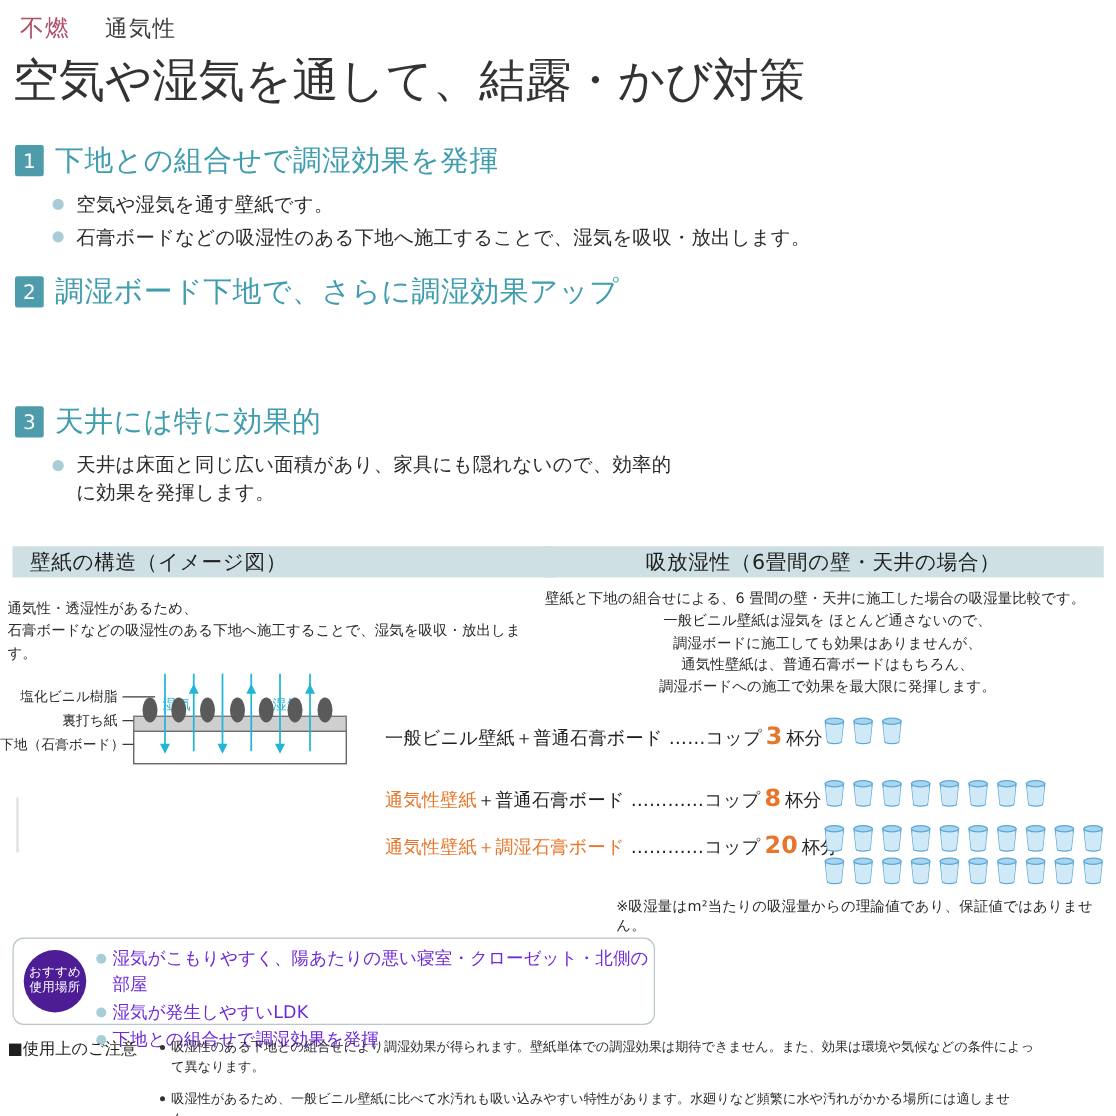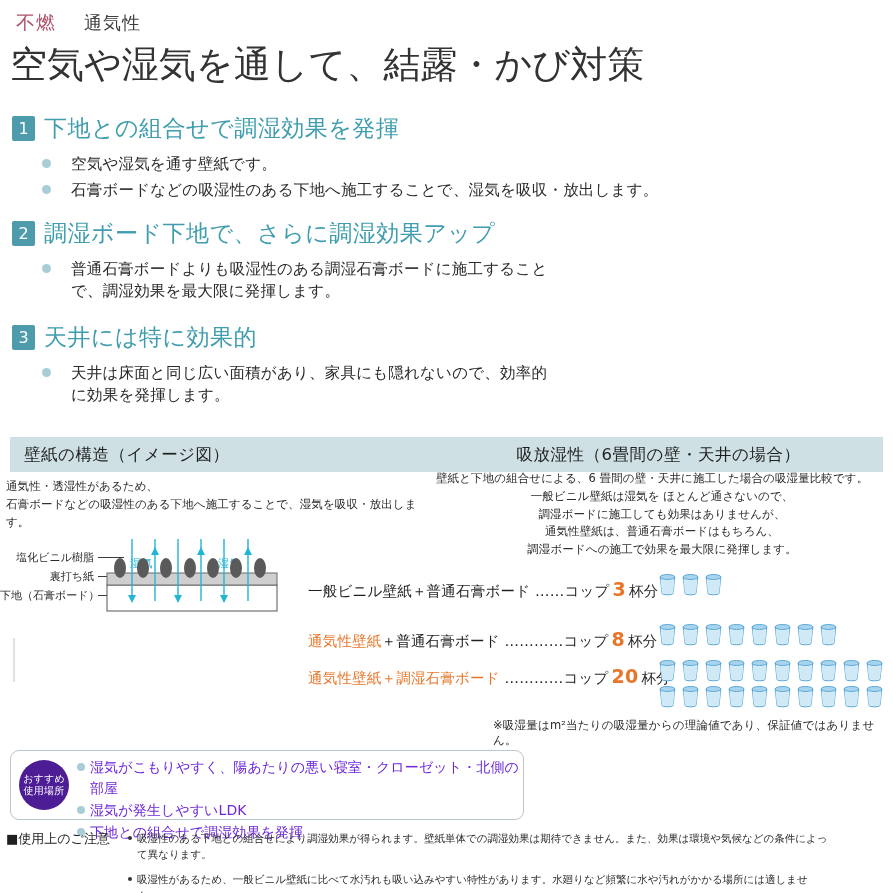--- a/index.html
+++ b/index.html
@@ -22,27 +22,27 @@
   
   .sect{position:absolute;left:0;width:760px;}
   .sect-head{display:flex;align-items:center;gap:9px;}
   .num-badge{
     width:23px;height:25px;background:#4e9cab;color:#fff;
     font-size:16px;display:flex;align-items:center;justify-content:center;
     border-radius:2px;flex:none;
   }
   .sect-title{font-size:23px;color:#3f9dae;letter-spacing:0.5px;white-space:nowrap;}
   .bullets{margin-top:9px;padding-left:42px;}
-  .bl{display:flex;align-items:flex-start;gap:20px;margin-bottom:4px;}
+  .bl{display:flex;align-items:flex-start;gap:10px;margin-bottom:4px;}
   .dot{width:9px;height:9px;border-radius:50%;background:#a9cdd6;flex:none;margin-top:6px;}
   .bl-text{font-size:15.5px;color:#2b2b2b;line-height:1.45;letter-spacing:0.2px;}
 
   
   .bar{
-    position:absolute;height:35px;background:#cfe0e4;
+    position:absolute;height:25px;background:#cfe0e4;
     display:flex;align-items:center;
   }
   .bar span{font-size:16.5px;color:#1f1f1f;letter-spacing:0.5px;}
 
   
   .lead{position:absolute;font-size:11.5px;color:#2b2b2b;line-height:1.55;letter-spacing:0.1px;}
   .diagram{position:absolute;left:10px;top:520px;width:275px;height:90px;}
   .dlabel{position:absolute;font-size:11px;color:#2b2b2b;white-space:nowrap;text-align:right;}
   .leader{position:absolute;height:1px;background:#3b3b3b;}
   .moist{position:absolute;font-size:11px;color:#22b6d4;font-weight:normal;letter-spacing:0.5px;margin-top:36px;}
@@ -106,37 +106,31 @@
         <div class="bl-text">石膏ボードなどの吸湿性のある下地へ施工することで、湿気を吸収・放出します。</div>
       </div>
     </div>
   </div>
 
   <div class="sect" style="top:218px;">
     <div class="sect-head" style="padding-left:12px;">
       <div class="num-badge">2</div>
       <div class="sect-title">調湿ボード下地で、さらに調湿効果アップ</div>
     </div>
-    <div class="bullets">
-      <div class="bl">
-        <div class="dot"></div>
-        <div class="bl-text" style="width:500px;">普通石膏ボードよりも吸湿性のある調湿石膏ボードに施工することで、調湿効果を最大限に発揮します。</div>
-      </div>
-    </div>
   </div>
 
   <div class="sect" style="top:322px;">
     <div class="sect-head" style="padding-left:12px;">
       <div class="num-badge">3</div>
       <div class="sect-title">天井には特に効果的</div>
     </div>
     <div class="bullets">
       <div class="bl">
         <div class="dot"></div>
-        <div class="bl-text" style="width:490px;">天井は床面と同じ広い面積があり、家具にも隠れないので、効率的に効果を発揮します。</div>
+        <div class="bl-text" style="width:490px;font-family:Liberation Mono, monospace;">天井は床面と同じ広い面積があり、家具にも隠れないので、効率的に効果を発揮します。</div>
       </div>
     </div>
   </div>
 
   <div class="bar" style="left:10px;top:437px;width:420px;padding-left:14px;">
     <span>壁紙の構造（イメージ図）</span>
   </div>
   <div class="bar" style="left:434px;top:437px;width:449px;justify-content:center;">
     <span>吸放湿性（6畳間の壁・天井の場合）</span>
   </div>

